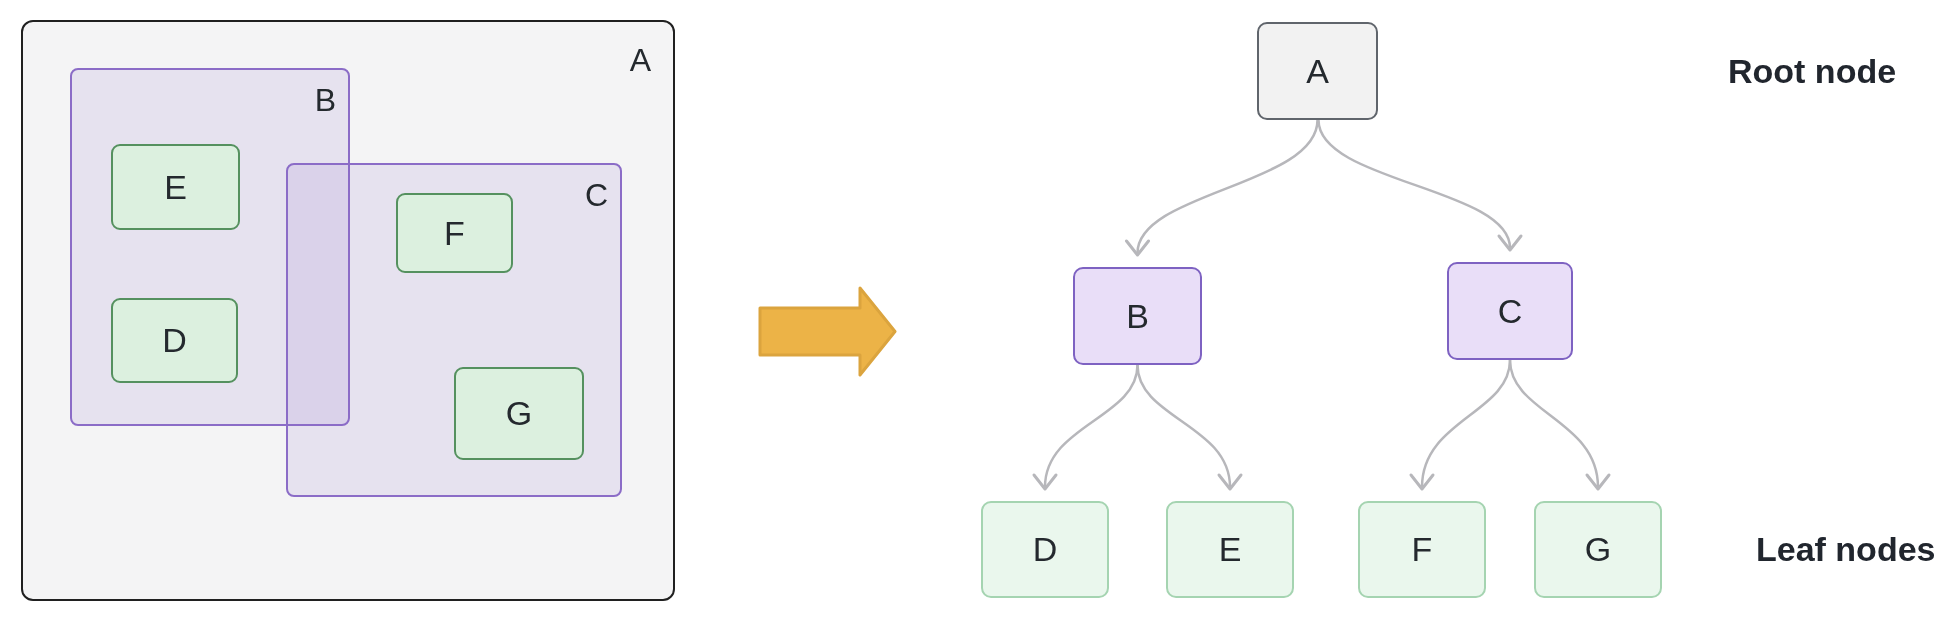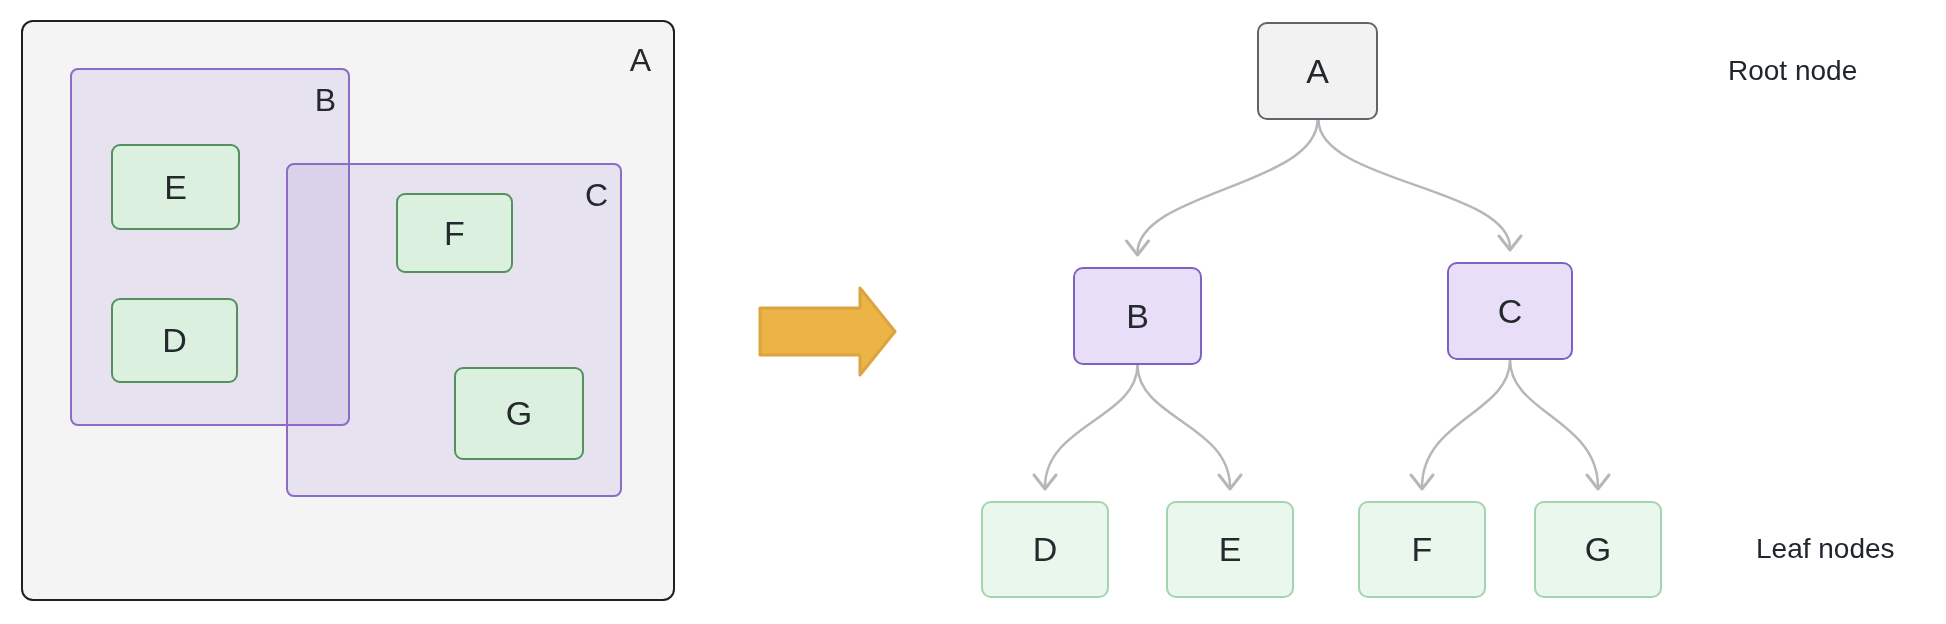--- a/index.html
+++ b/index.html
@@ -71,22 +71,22 @@
     background:#eaf7ed;border:2px solid #a5d4b1;
   }
   .nodeD{left:981px;top:501px;width:128px;height:97px;}
   .nodeE{left:1166px;top:501px;width:128px;height:97px;}
   .nodeF{left:1358px;top:501px;width:128px;height:97px;}
   .nodeG{left:1534px;top:501px;width:128px;height:97px;}
 
   
   .legendLabel{
     left:1728px;
-    font-size:28px;
-    font-weight:normal;
+    font-size:34px;
+    font-weight:bold;
     color:#21262e;
     line-height:36px;
     white-space:nowrap;
   }
   .legendRoot{top:53px;}
   .legendInternal{top:295px;}
   .legendLeaf{top:531px;margin-left:28px;}
 </style>
 </head>
 <body>

